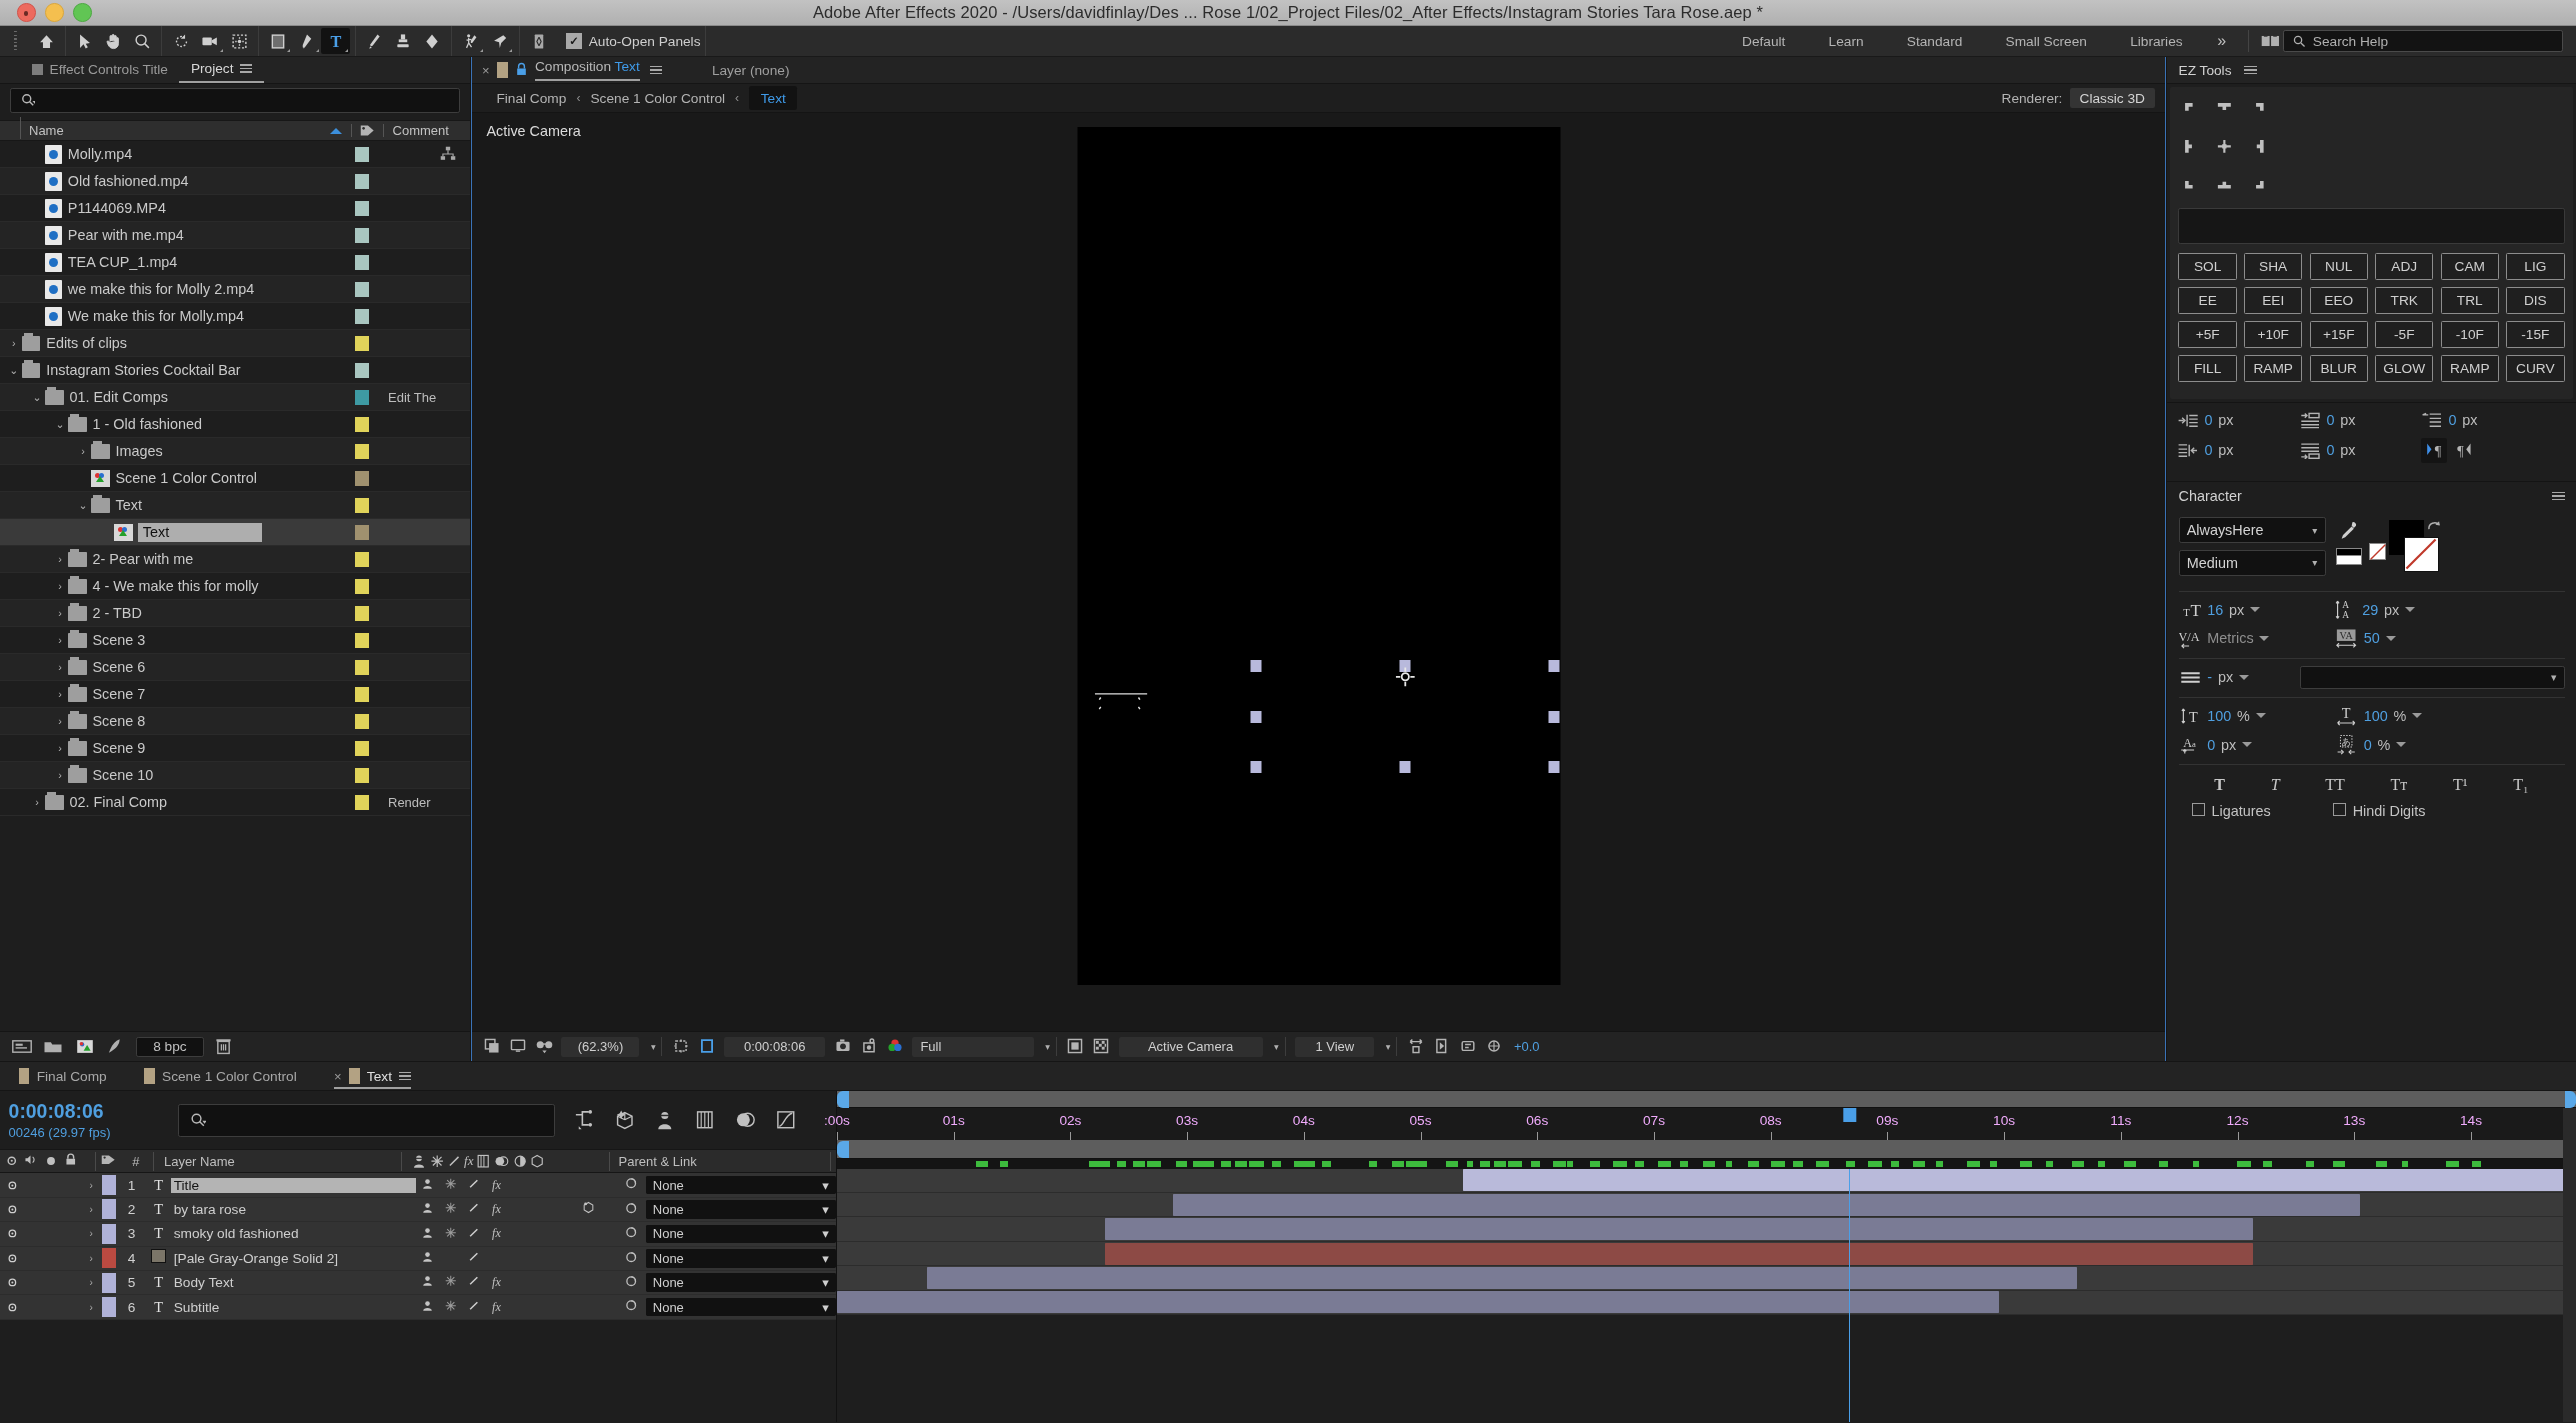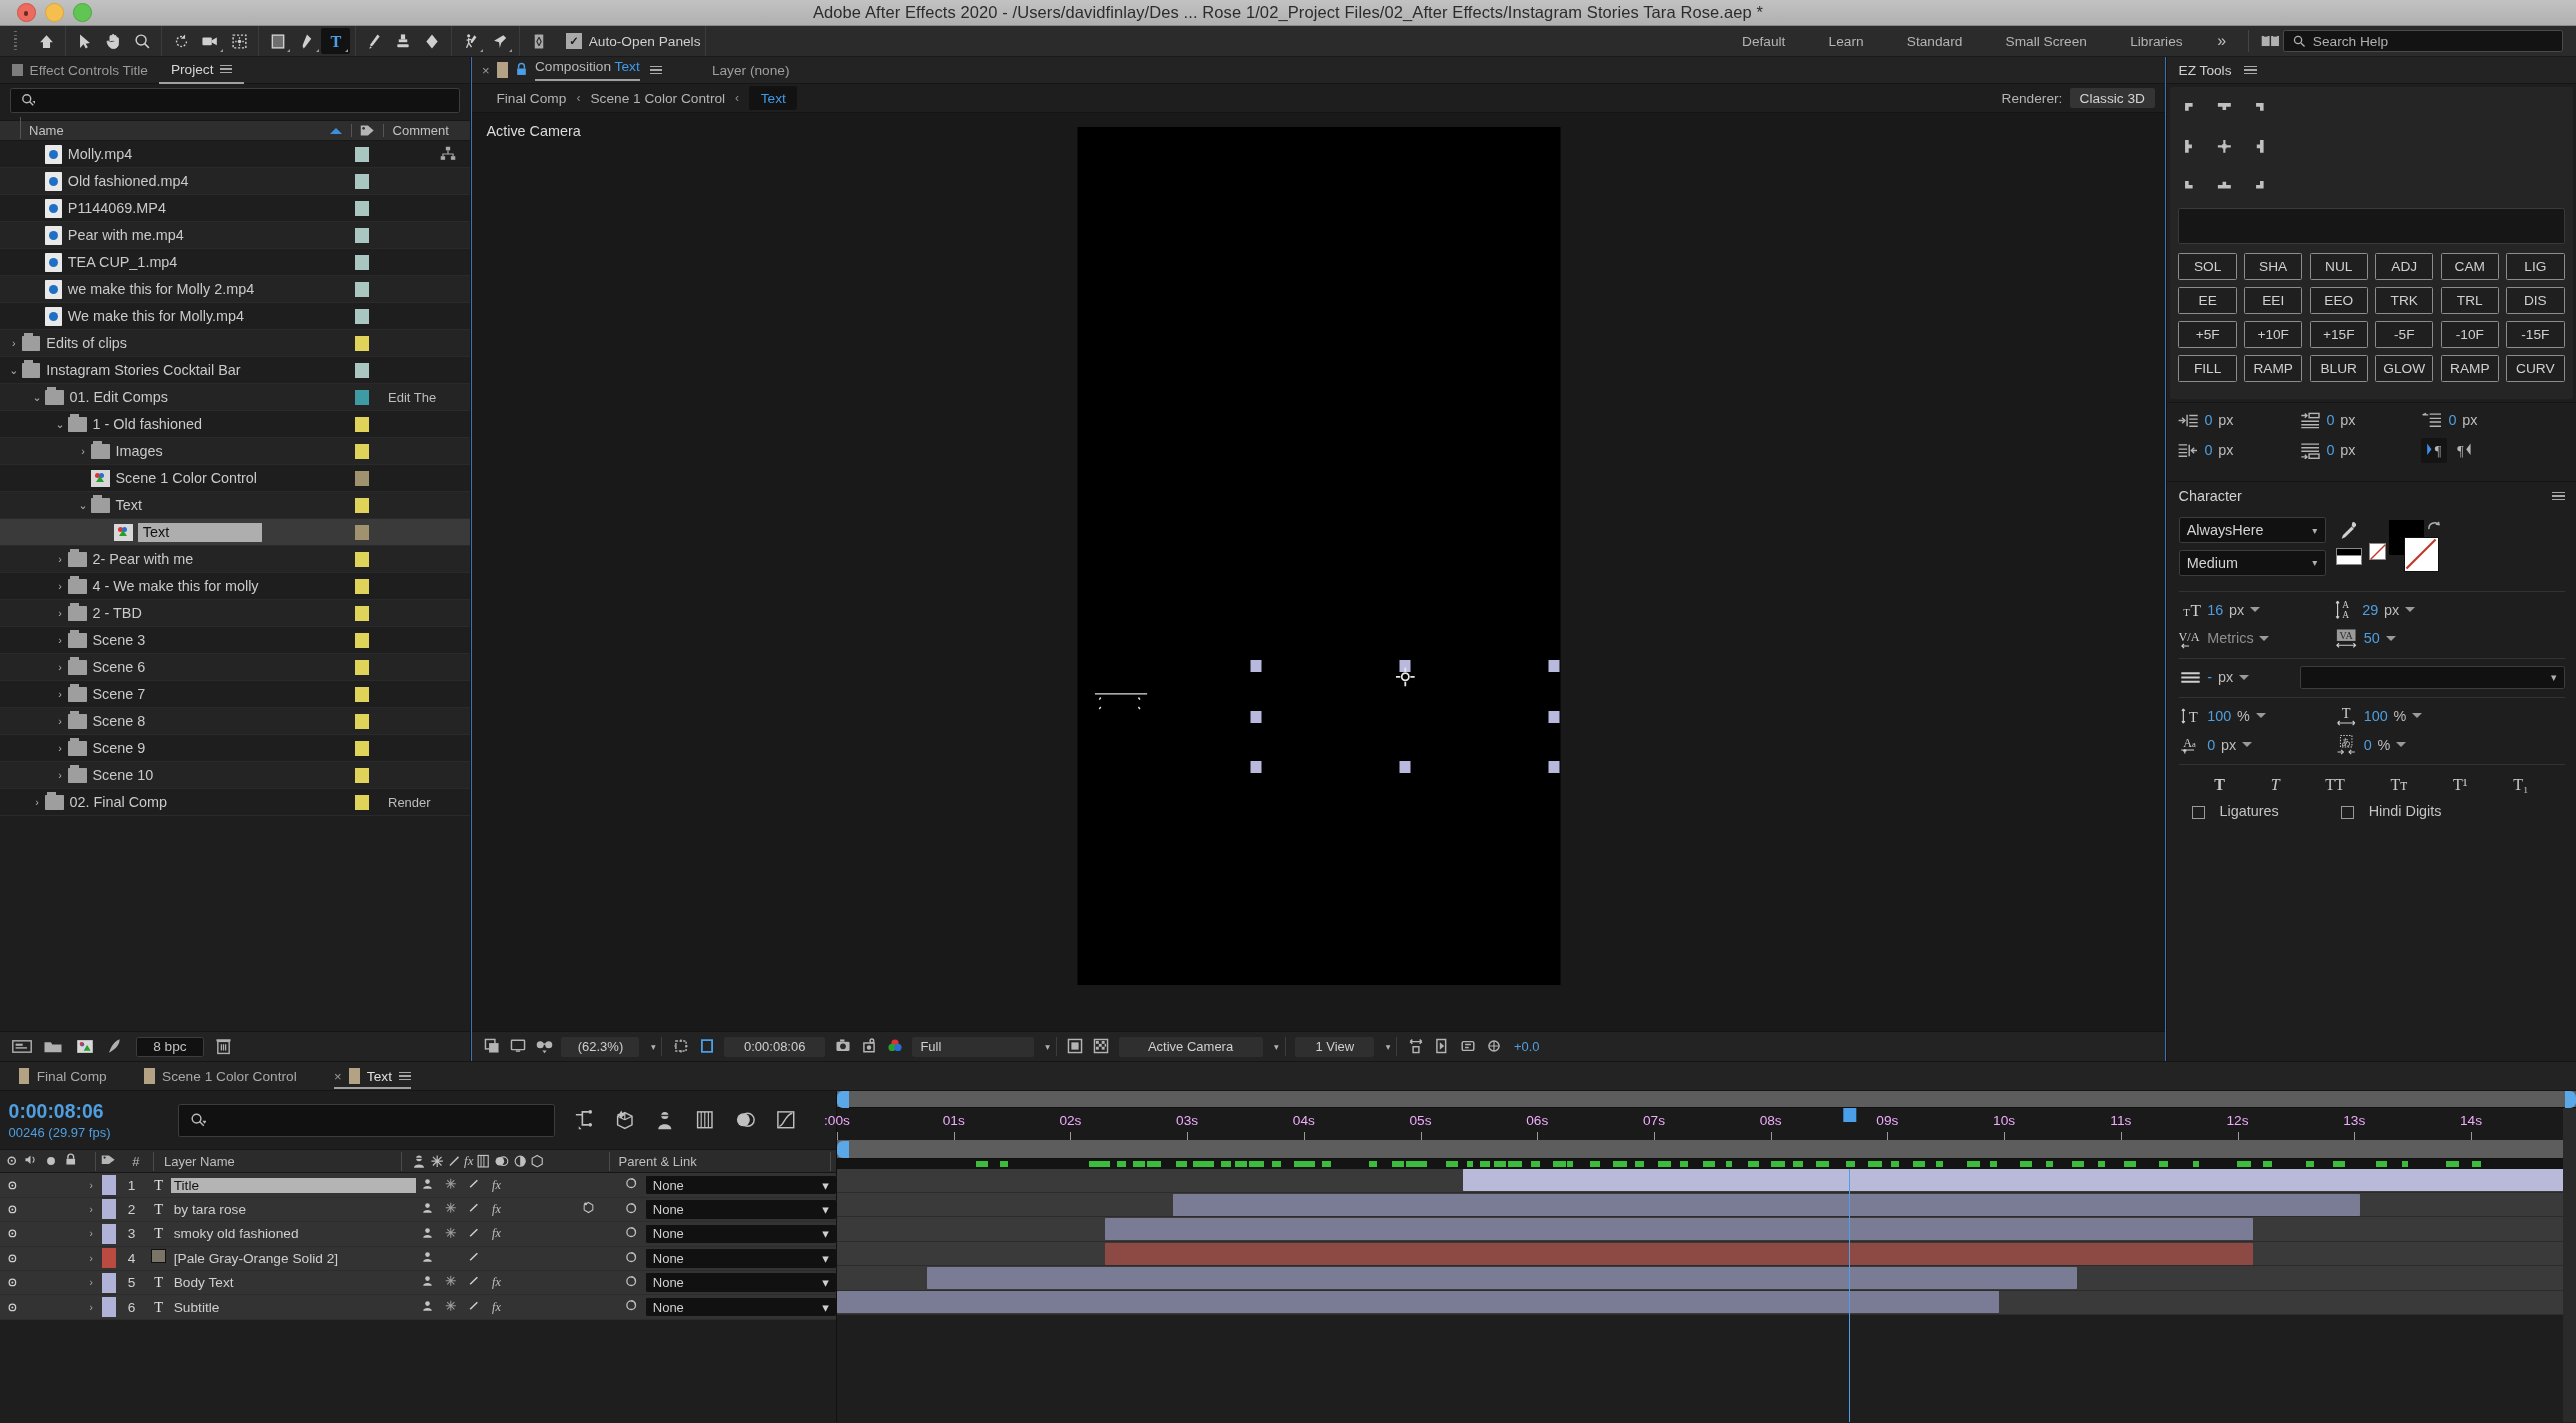--- a/index.html
+++ b/index.html
@@ -44,22 +44,22 @@
   .help-box { width:280px; height:21.6px; background:#131313; border:0.7px solid #4a4a4a;
     border-radius:2.2px; display:flex; align-items:center; gap:7.2px; padding:0 8.6px;
     font-size:13.7px; color:#b0b0b0; margin-right:13px; }
 
   
   .main { display:flex; height:1004px; }
 
   
   .leftcol { width:471px; background:#1e1e1e; display:flex; flex-direction:column;
     border-right:1.4px solid #151515; }
-  .panel-tabs { height:27px; background:#232323; display:flex; align-items:center;
-    border-bottom:0.7px solid #151515; }
+  .panel-tabs { height:27px; background:#232323; display:flex; align-items:flex-end;
+    border-bottom:0.7px solid #151515;padding-left:20px; }
   .ptab { display:flex; align-items:center; gap:6.5px; padding:0 11.5px; height:27px;
     font-size:13.7px; color:#9a9a9a; }
   .ptab.active { color:#d6d6d6; }
   .sqicon { width:11.5px; height:11.5px; background:#7d7d7d; }
   .ham { display:inline-flex; flex-direction:column; gap:2.2px; }
   .ham i { display:block; width:12.2px; height:1.4px; background:#a8a8a8; }
 
   .proj-info { display:flex; gap:11.5px; padding:10px 8.6px 7.2px 16px; height:85px; }
   .thumb { width:47px; height:74px; background:#000; flex:none; position:relative; }
   .thumb .tl1 { position:absolute; left:6.5px; top:22px; width:11.5px; height:1.4px; background:#2d2d2d;}
@@ -185,21 +185,21 @@
   .hr-thin { height:0.7px; background:#333; margin:8.6px 0 7.2px; }
   .cval { color:#4f9fe0; font-size:14.4px; }
   .cunit { color:#bdbdbd; font-size:14.4px; }
   .cdrop { width:0;height:0;border-left:5px solid transparent;border-right:5px solid transparent;
     border-top:5.8px solid #9a9a9a; }
   .crow { display:flex; gap:0; align-items:center; margin-bottom:7.2px; }
   .crow .half { width:155px; display:flex; align-items:center; gap:5.8px;}
   .styleb { display:flex; gap:0; justify-content:space-around; padding:4.3px 13px 7.2px; }
   .sbtn { font-size:16px; color:#c8c8c8; font-family:"Liberation Serif", serif; }
   .chkrow { display:flex; gap:62px; padding:1.4px 13px 0; }
-  .chkitem { display:flex; align-items:flex-end; gap:15px; font-size:14.4px; color:#c4c4c4;}
+  .chkitem { display:flex; align-items:flex-start; gap:7px; font-size:14.4px; color:#c4c4c4;}
   .sqbox { width:13px; height:13px; border:1.4px solid #9a9a9a; }
 
   
   .timeline { height:361px; background:#1e1e1e; display:flex; flex-direction:column;
     border-top:1.4px solid #151515; }
   .tl-tabs { height:29px; background:#232323; display:flex; align-items:center;
     gap:0; border-bottom:0.7px solid #151515; }
   .tl-tab { display:flex; align-items:center; gap:7.2px; padding:0 18.7px; font-size:13.7px; color:#a8a8a8;
     position:relative; height:29px;}
   .tl-tab.active { color:#e0e0e0; }

